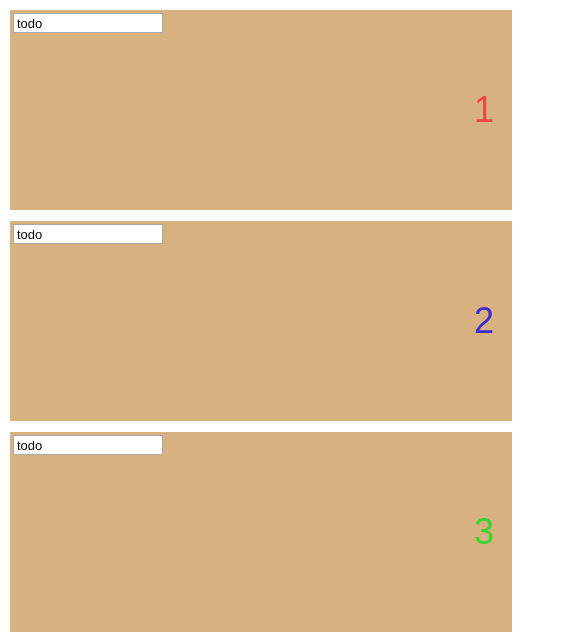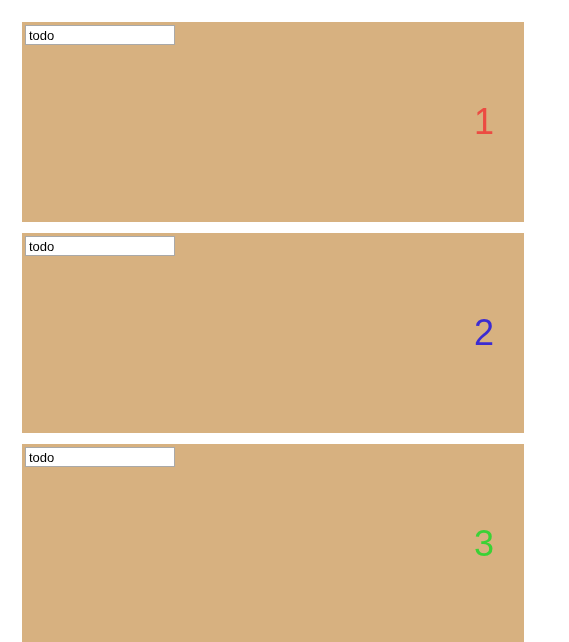--- a/index.html
+++ b/index.html
@@ -1,18 +1,18 @@
 <!DOCTYPE html>
 <html><head>
   <meta charset="utf-8">
   <style>
     * {
       box-sizing: border-box;
       margin: 0;
-      padding: 16px;
+      padding: 4px;
     }
     body {
       font-family: -apple-system, BlinkMacSystemFont, "Helvetica Neue", Arial, sans-serif;
       background: #ffffff;
       padding: 6px;
       width: 569px;
     }
     .card {
       width: 502px;
       height: 200px;

